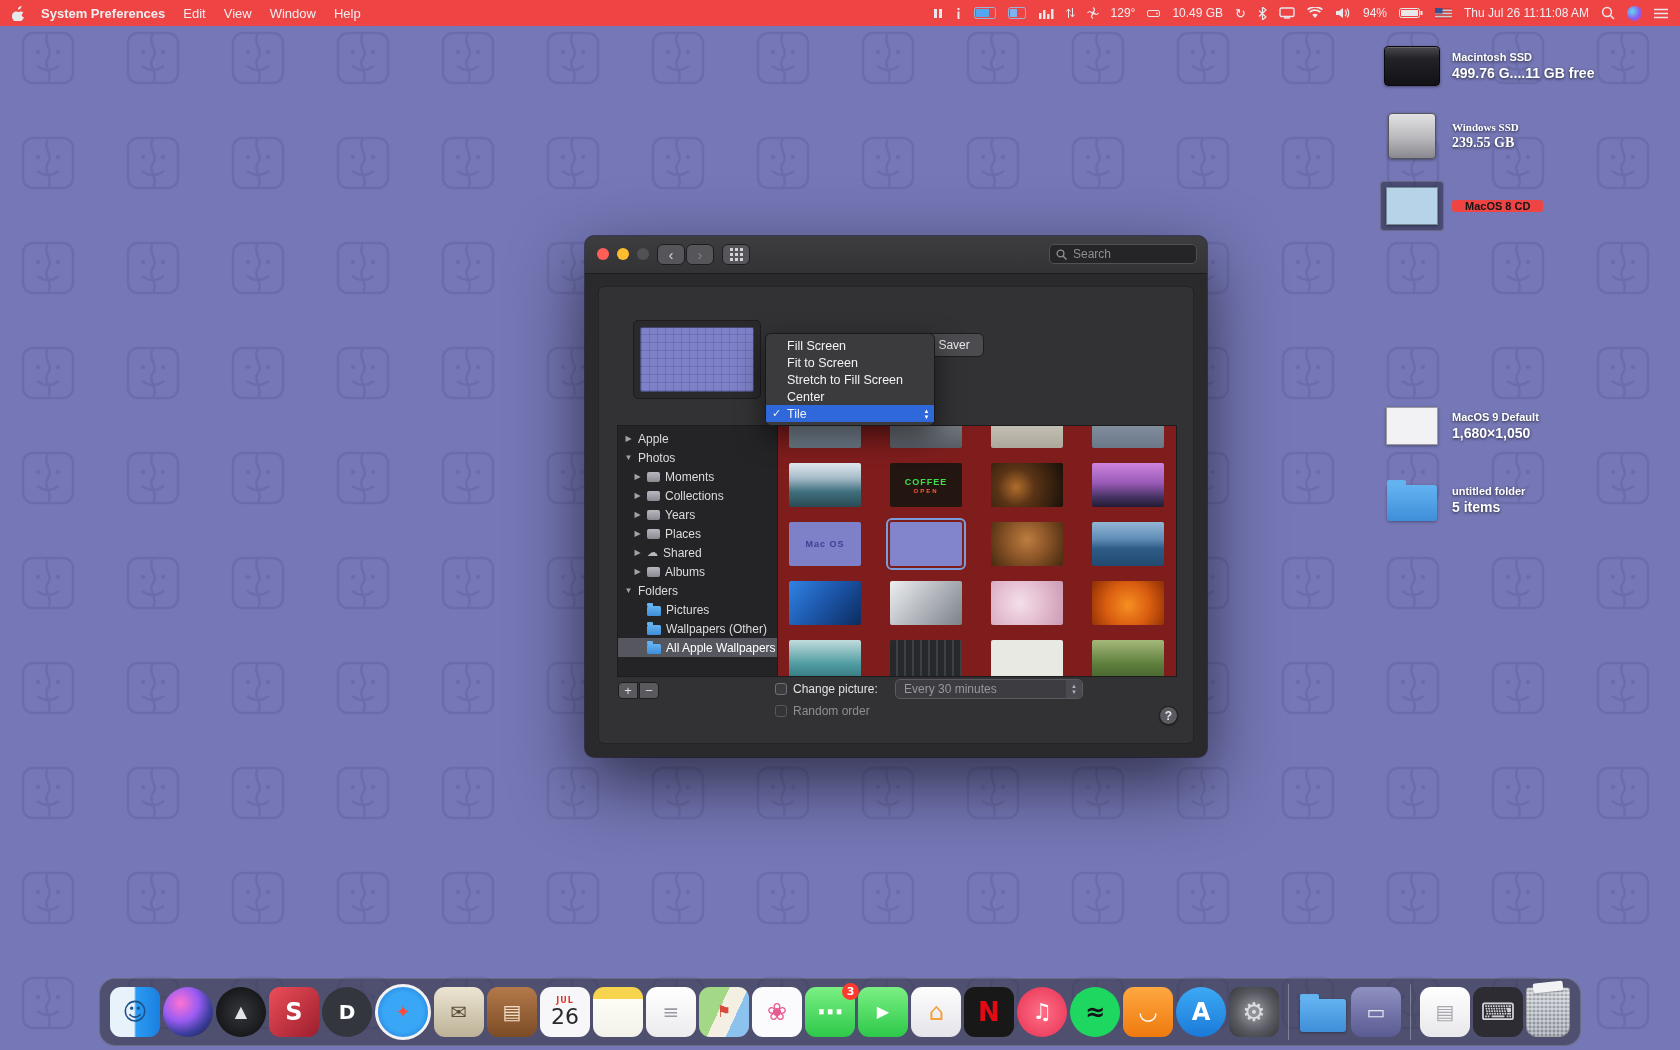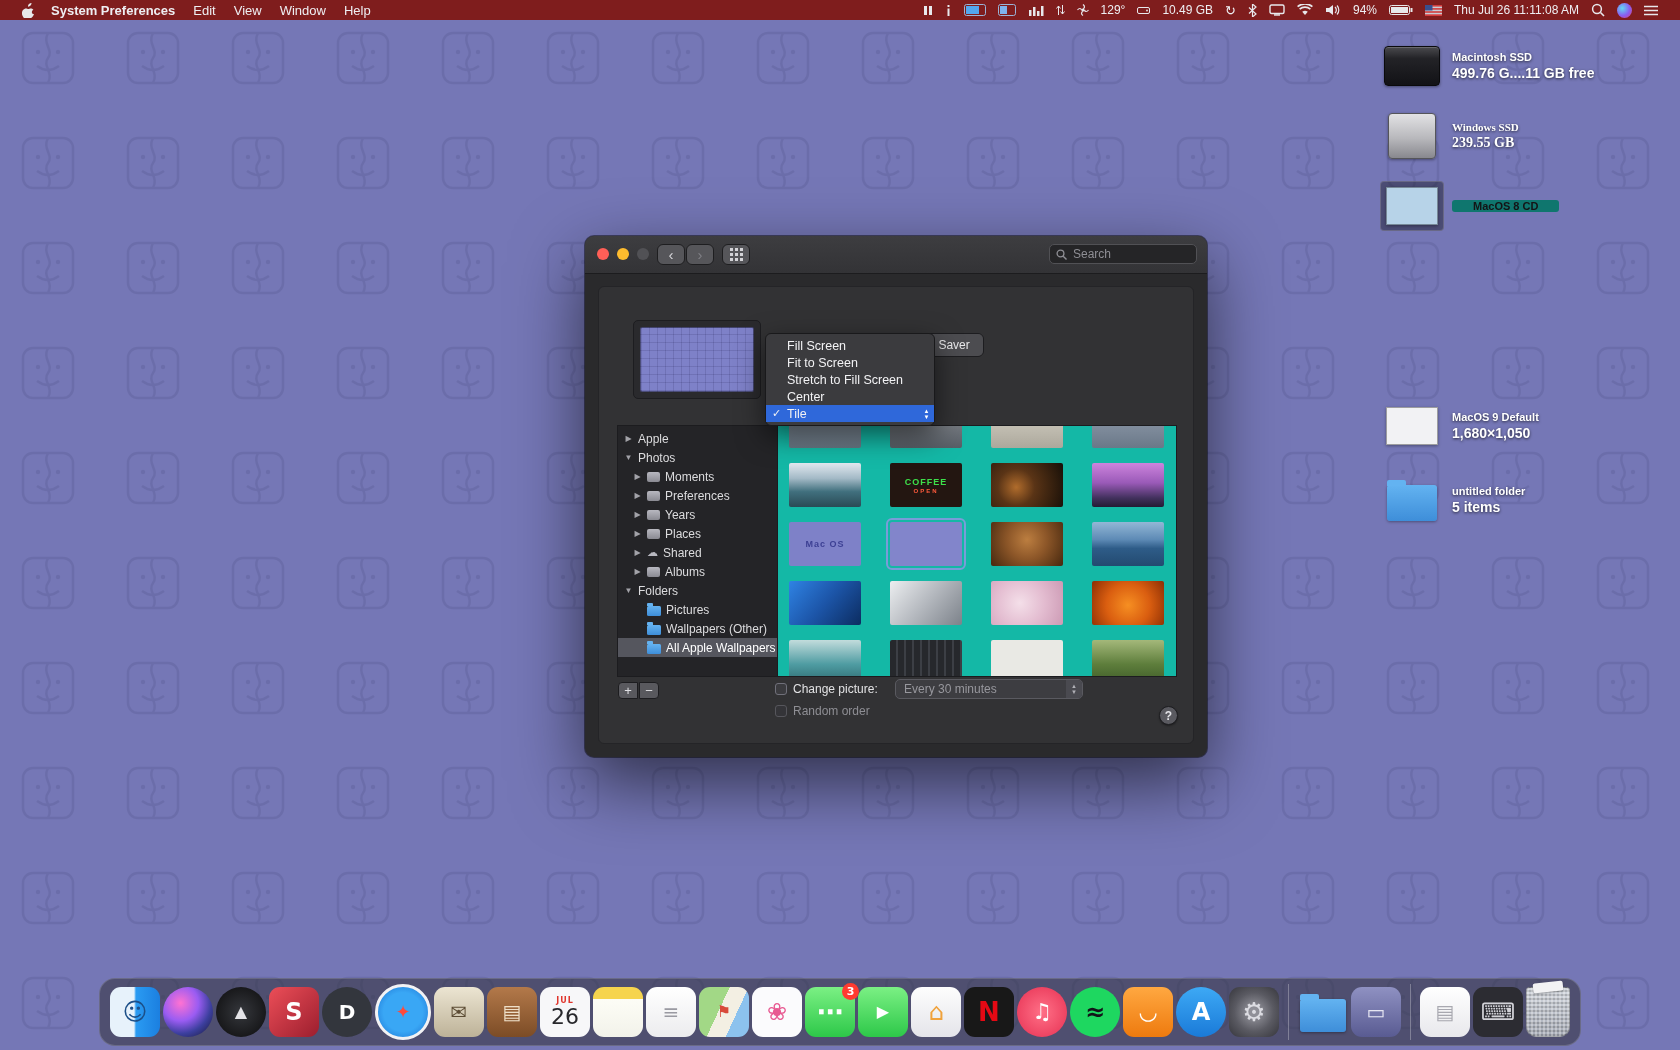--- a/index.html
+++ b/index.html
@@ -4,41 +4,41 @@
 <style>
   html,body{margin:0;padding:0;width:1680px;height:1050px;overflow:hidden;
     font-family:"Liberation Sans",sans-serif;}
   #screen{position:relative;width:1680px;height:1050px;background:#7577b6;overflow:hidden;}
 
   
   #pattern{position:absolute;inset:0;pointer-events:none;}
   .pat-tile{position:absolute;opacity:.45;}
 
   
-  #menubar{position:absolute;top:0;left:0;width:100%;height:20px;background:#7f1d1d;
-    display:flex;align-items:center;padding:0 22px;box-sizing:border-box;z-index:100;
+  #menubar{position:absolute;top:0;left:0;width:100%;height:26px;background:#ef4444;
+    display:flex;align-items:center;padding:0 12px;box-sizing:border-box;z-index:100;
     color:#eeeef2;font-size:13px;}
   .mb-left{display:flex;align-items:center;}
   .mb-apple{margin-right:16px;display:flex;align-items:center;}
   .mb-app-name{font-weight:bold;margin-right:18px;}
   .mb-menu-item{margin-right:18px;}
   .mb-right{margin-left:auto;display:flex;align-items:center;gap:12px;font-size:12px;}
   .mb-ico{display:flex;align-items:center;line-height:1;}
   .mb-txt{white-space:nowrap;}
   .siri-orb{width:15px;height:15px;border-radius:50%;
     background:radial-gradient(circle at 35% 35%,#63d8f0 0%,#8a5cf0 55%,#e0447a 100%);}
 
   
   #desktop-icons{position:absolute;top:28px;left:1380px;width:300px;height:560px;z-index:10;}
   .dt-row{position:absolute;left:0;display:flex;align-items:center;height:72px;width:300px;}
   .dt-iconzone{width:64px;display:flex;align-items:center;justify-content:center;flex:none;}
   .dt-labels{margin-left:8px;display:flex;flex-direction:column;gap:2px;}
   .dt-name{font-size:11px;font-weight:bold;color:#fff;text-shadow:0 1px 3px rgba(0,0,0,.7);}
   .dt-sub{font-size:14px;font-weight:bold;color:#fff;text-shadow:0 1px 3px rgba(0,0,0,.7);}
-  .sel-pill{background:#0f766e;color:#141416;border-radius:3px;padding:0 21px;text-shadow:none;align-self:flex-start;}
+  .sel-pill{background:#ef4444;color:#141416;border-radius:3px;padding:0 13px;text-shadow:none;align-self:flex-start;}
   .sel-box{padding:5px;background:rgba(25,25,35,.45);border:1px solid rgba(130,130,150,.55);border-radius:4px;}
   .thumb-icon{width:52px;height:38px;border:1px solid rgba(0,0,0,.35);box-shadow:0 1px 3px rgba(0,0,0,.35);box-sizing:border-box;}
   .drive-int{width:54px;height:38px;border-radius:4px;border:1px solid #0a0a0c;
     background:linear-gradient(180deg,#4a4a4e 0%,#232327 30%,#121216 100%);
     box-shadow:inset 0 1px 0 rgba(255,255,255,.18),0 1px 3px rgba(0,0,0,.4);}
   .drive-ext{width:46px;height:44px;border-radius:4px;border:1px solid #55555a;
     background:linear-gradient(180deg,#e2e2e4 0%,#b8b8bc 55%,#88888e 100%);
     box-shadow:0 1px 3px rgba(0,0,0,.4);}
   .folder-shape{width:50px;height:36px;background:linear-gradient(180deg,#63b3f1 0%,#3e8ed9 100%);
     border-radius:3px;position:relative;margin-top:6px;box-shadow:0 1px 3px rgba(0,0,0,.35);}
@@ -102,21 +102,21 @@
     white-space:nowrap;overflow:hidden;}
   .sb-row.selected{background:#55565e;color:#fff;}
   .disc{width:9px;font-size:8px;color:#a2a2a8;text-align:center;flex:none;}
   .mini-photo{width:13px;height:10px;background:linear-gradient(180deg,#b8b8c0,#8a8a92);border-radius:2px;flex:none;}
   .mini-cloud{font-size:11px;color:#b8b8c0;flex:none;line-height:1;}
   .mini-folder{width:14px;height:10px;background:linear-gradient(180deg,#64b2f0,#3e8ed9);
     border-radius:1.5px;position:relative;flex:none;margin-top:2px;}
   .mini-folder::before{content:"";position:absolute;top:-3px;left:0;width:6px;height:3px;
     background:#64b2f0;border-radius:1px 1px 0 0;}
 
-  #thumb-grid{position:relative;flex:1;background:#14b8a6;overflow:hidden;text-decoration:underline;}
+  #thumb-grid{position:relative;flex:1;background:#7f1d1d;overflow:hidden;text-decoration:underline;}
   .thumb{position:absolute;width:72px;height:44px;display:flex;flex-direction:column;align-items:center;
     justify-content:center;border-radius:2px;}
   .thumb.sel{outline:2px solid #7a9cd8;outline-offset:2px;}
   .thumb-text{font-weight:bold;font-size:9px;letter-spacing:1px;}
   .thumb-text2{font-weight:bold;font-size:6px;letter-spacing:2px;margin-top:1px;}
 
   .btn-sq{position:absolute;width:20px;height:17px;background:#59595e;border:1px solid #1d1d20;
     color:#e0e0e4;display:flex;align-items:center;justify-content:center;font-size:13px;box-sizing:border-box;}
   #btn-add{left:19px;top:395px;border-radius:4px 0 0 4px;}
   #btn-remove{left:40px;top:395px;border-radius:0 4px 4px 0;}
@@ -1412,21 +1412,21 @@
               <span>Photos</span>
             </div>
             <div class="sb-row" style="padding-left: 15px;">
               <span class="disc">▶</span>
               <span class="mini-photo"></span>
               <span>Moments</span>
             </div>
             <div class="sb-row" style="padding-left: 15px;">
               <span class="disc">▶</span>
               <span class="mini-photo"></span>
-              <span>Preferences</span>
+              <span>Collections</span>
             </div>
             <div class="sb-row" style="padding-left: 15px;">
               <span class="disc">▶</span>
               <span class="mini-photo"></span>
               <span>Years</span>
             </div>
             <div class="sb-row" style="padding-left: 15px;">
               <span class="disc">▶</span>
               <span class="mini-photo"></span>
               <span>Places</span>

